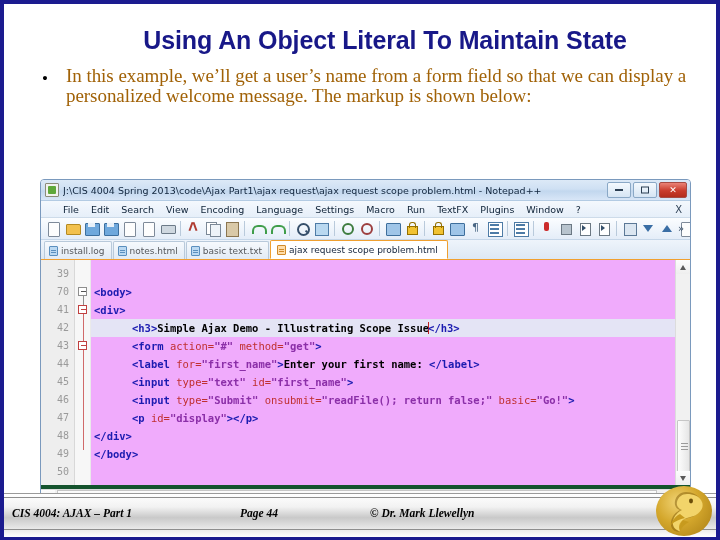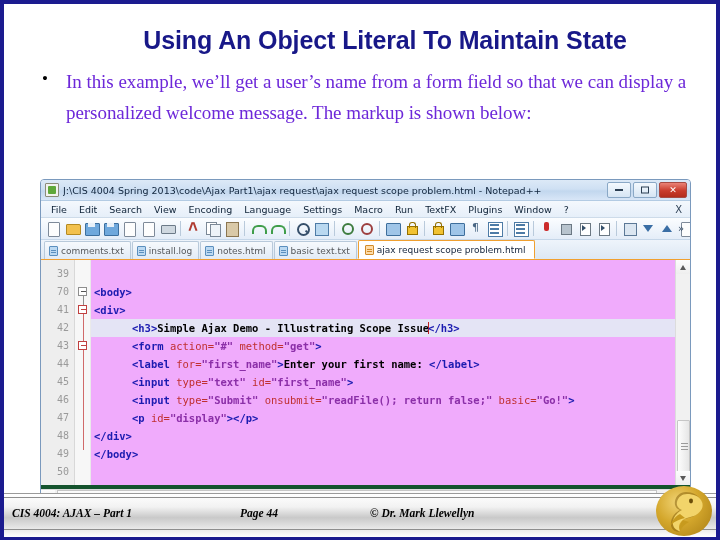--- a/index.html
+++ b/index.html
@@ -50,22 +50,22 @@
     text-align: center;
     font-size: 17px;
     line-height: 25px;
     color: #000;
     font-family: "Liberation Serif", serif;
   }
   #bullet-text {
     flex: 1;
     font-family: "Liberation Serif", serif;
     font-size: 19px;
-    line-height: 31px;
-    color: #6d28d9;
+    line-height: 20px;
+    color: #a16207;
     letter-spacing: -0.05px;
   }
 
   
   #npp {
     position: absolute;
     left: 36px; top: 157px;
     width: 651px; height: 334px;
     background: #e8eef7;
     border: 1px solid #7a99bd;
@@ -132,21 +132,21 @@
   .win-btn.close .g { color: #fff; font-weight: bold; font-size: 9px; }
   .win-btn.min .g { width: 8px; height: 2px; background: #2b3e52; }
   .win-btn.max .g { width: 8px; height: 7px; border: 1px solid #2b3e52; }
 
   
   #npp-menubar {
     height: 17px;
     background: linear-gradient(to bottom,#f4f8fd,#e6eff9);
     border-bottom: 1px solid #cddbe9;
     display: flex; align-items: center;
-    padding: 0 4px;
+    padding: 0 16px;
     position: relative;
   }
   .menu-item {
     font-size: 9.5px;
     color: #0d2136;
     padding: 1px 6px;
     white-space: nowrap;
   }
   #menu-x {
     position: absolute; right: 8px;
@@ -552,24 +552,20 @@
         <div class="tb-ico ico-rec"></div>
         <div class="tb-ico ico-arr-dn"></div>
         <div class="tb-ico ico-arr-up"></div>
         <div class="tb-ico ico-doc"></div>
         <span id="tb-chevrons">»</span>
     </div>
 
     <div id="npp-tabbar">
         <div class="tab">
           <span class="tab-ico"></span>
-          <span>comments.txt</span>
-        </div>
-        <div class="tab">
-          <span class="tab-ico"></span>
           <span>install.log</span>
         </div>
         <div class="tab">
           <span class="tab-ico"></span>
           <span>notes.html</span>
         </div>
         <div class="tab">
           <span class="tab-ico"></span>
           <span>basic text.txt</span>
         </div>

